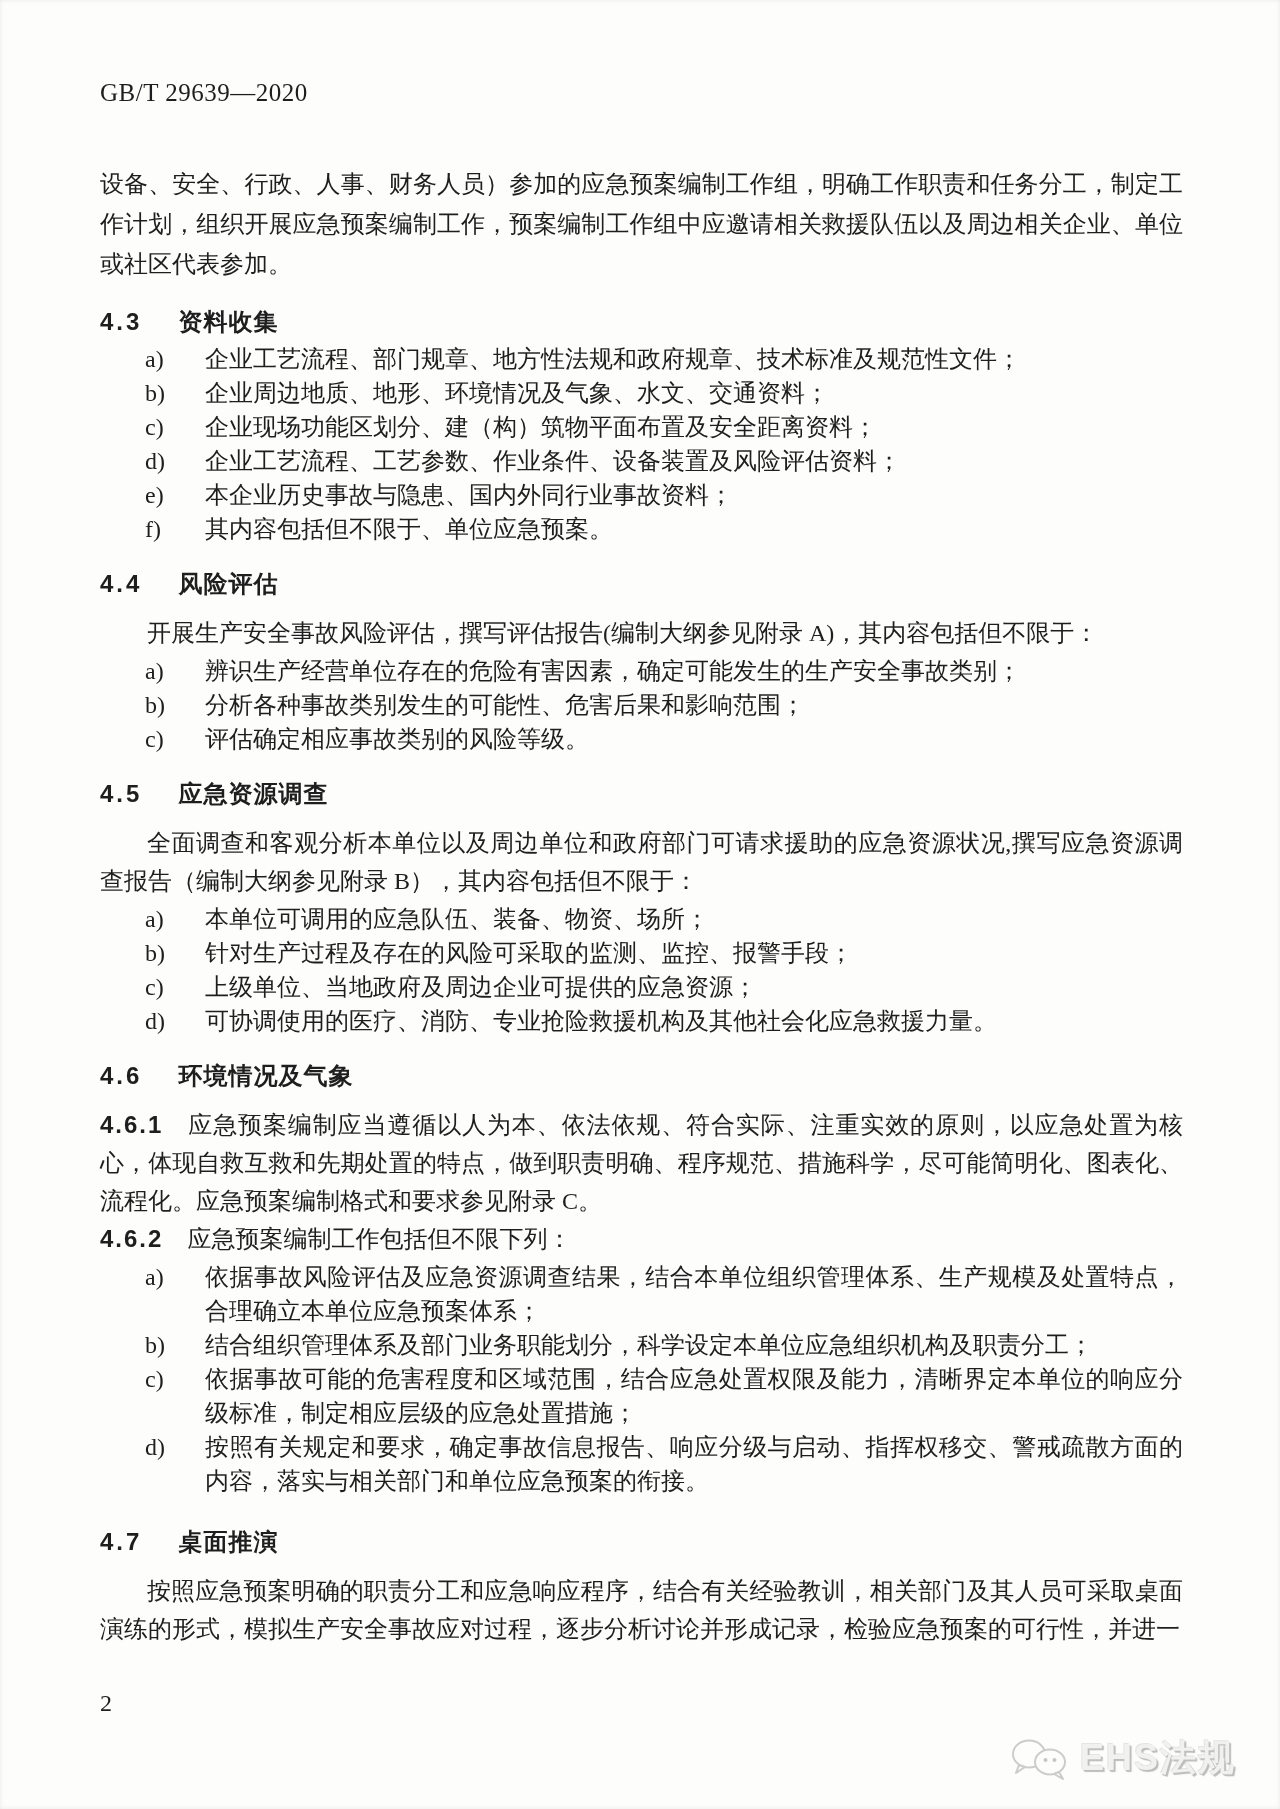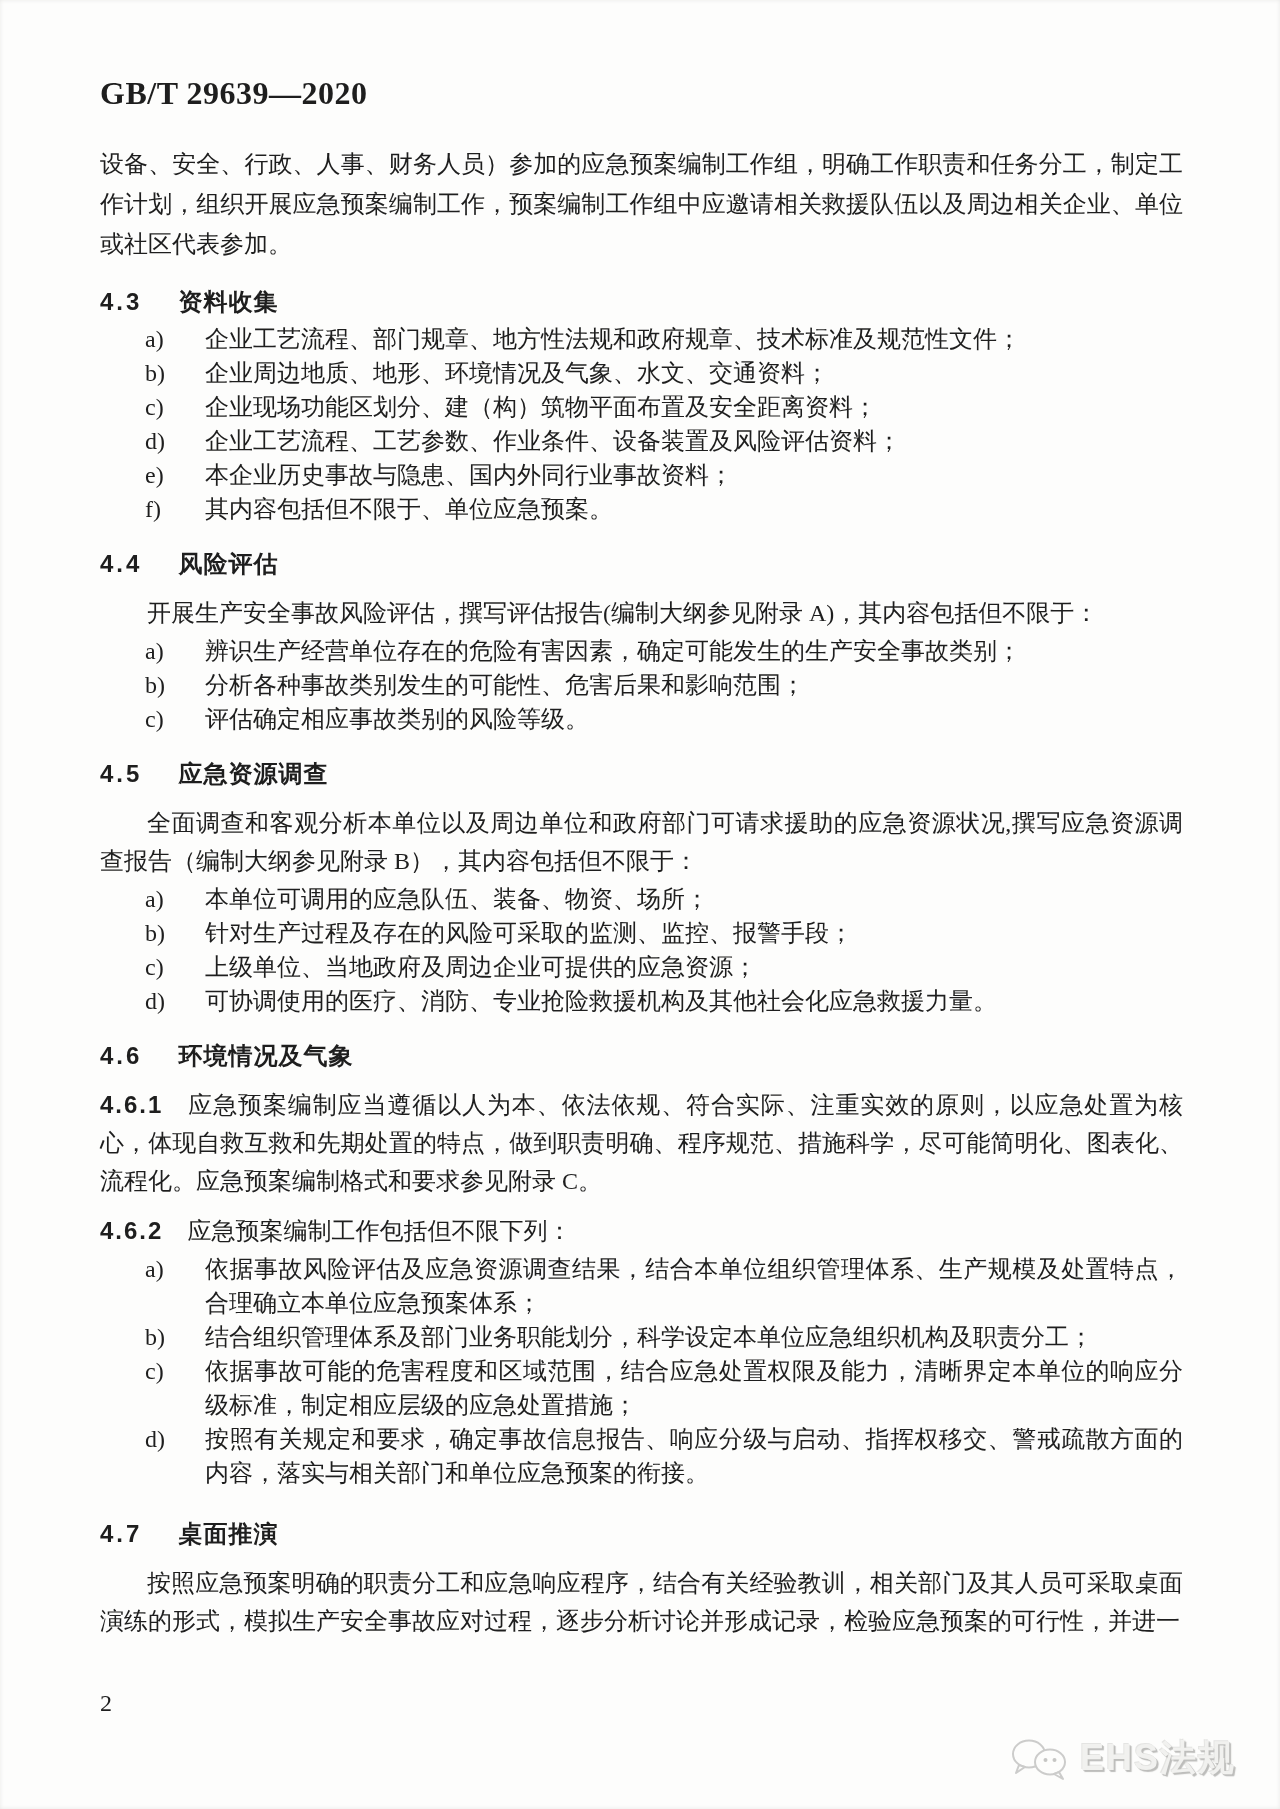--- a/index.html
+++ b/index.html
@@ -15,49 +15,48 @@
     position: absolute; inset: 0;
     background: #fdfdfc;
     box-shadow: inset 0 0 4px #e8e8e6;
   }
   .content {
     position: absolute;
     left: 100px; top: 78px;
     width: 1083px;
   }
   .doc-code {
-    font-size: 32px;
+    font-size: 25px;
     line-height: 30px;
     letter-spacing: 0.5px;
-    font-weight: bold;
   }
   .para {
     margin: 0;
     font-size: 24px;
     line-height: 40px;
     text-align: justify;
   }
-  .p-cont { margin-top: 36px; }
+  .p-cont { margin-top: 56px; }
   .indent { text-indent: 47px; margin-top: 12px; line-height: 38px; }
   .sec-h {
     margin: 20px 0 0 0;
     font-family: "Liberation Sans", "DejaVu Sans", sans-serif;
     font-weight: bold;
     font-size: 24px;
     line-height: 36px;
     letter-spacing: 1px;
   }
   .sec-h .sec-num { margin-right: 36px; letter-spacing: 3px; }
   .mt-lg { margin-top: 26px; }
   .list { margin-top: 2px; font-size: 24px; line-height: 34px; }
   .li { display: flex; padding-left: 45px; }
   .li-m { flex: 0 0 60px; }
   .li-t { flex: 1; text-align: justify; }
   .clause { line-height: 38px; margin-top: 12px; }
-  .clause-tight { margin-top: 12px; }
+  .clause-tight { margin-top: 0; }
   .clause-num {
     font-family: "Liberation Sans", "DejaVu Sans", sans-serif;
     font-weight: bold;
     margin-right: 24px;
     letter-spacing: 2px;
   }
   .page-num {
     position: absolute;
     left: 100px; top: 1690px;
     font-size: 24px;

